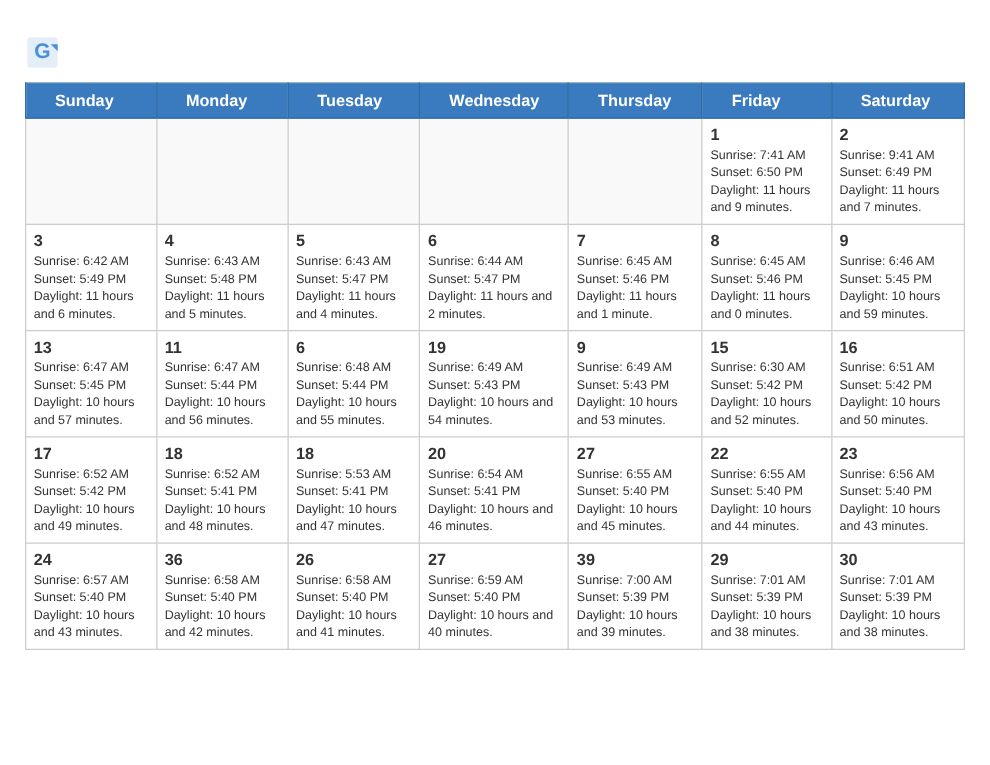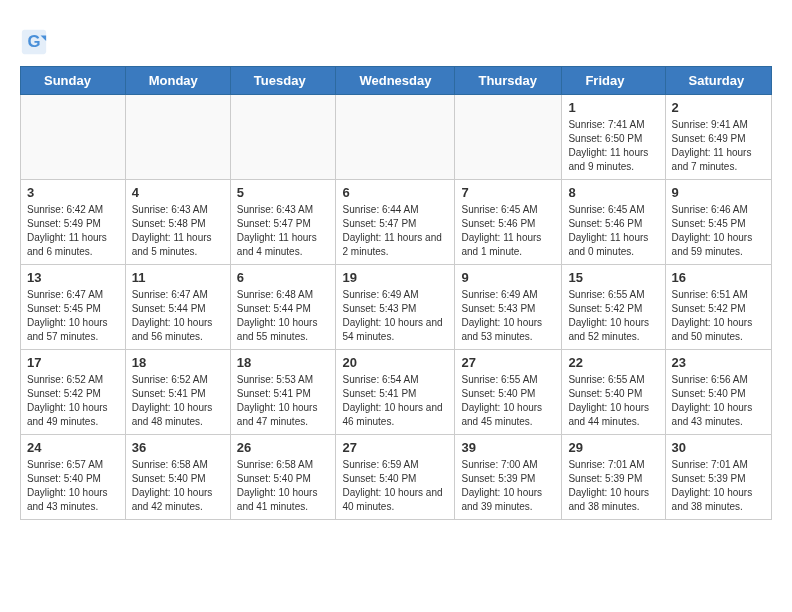--- a/index.html
+++ b/index.html
@@ -207,21 +207,21 @@
 Daylight: 10 hours and 54 minutes.</div>
         </td>
         <td>
           <span class="day-num">9</span>
           <div class="day-info">Sunrise: 6:49 AM
 Sunset: 5:43 PM
 Daylight: 10 hours and 53 minutes.</div>
         </td>
         <td>
           <span class="day-num">15</span>
-          <div class="day-info">Sunrise: 6:55 AM
+          <div class="day-info">Sunrise: 6:30 AM
 Sunset: 5:42 PM
 Daylight: 10 hours and 52 minutes.</div>
         </td>
         <td>
           <span class="day-num">16</span>
           <div class="day-info">Sunrise: 6:51 AM
 Sunset: 5:42 PM
 Daylight: 10 hours and 50 minutes.</div>
         </td>
       </tr>

